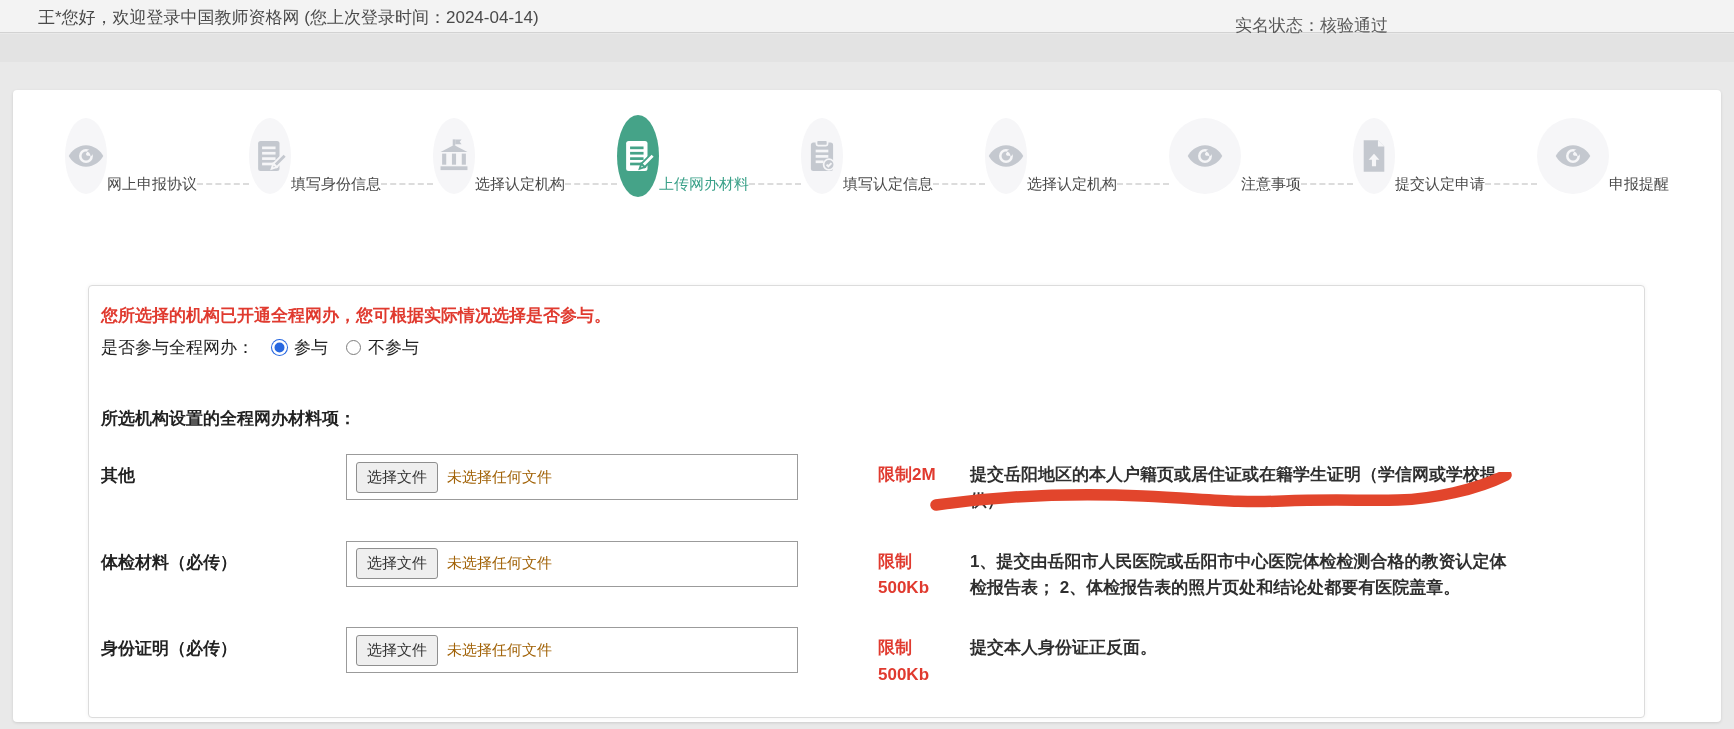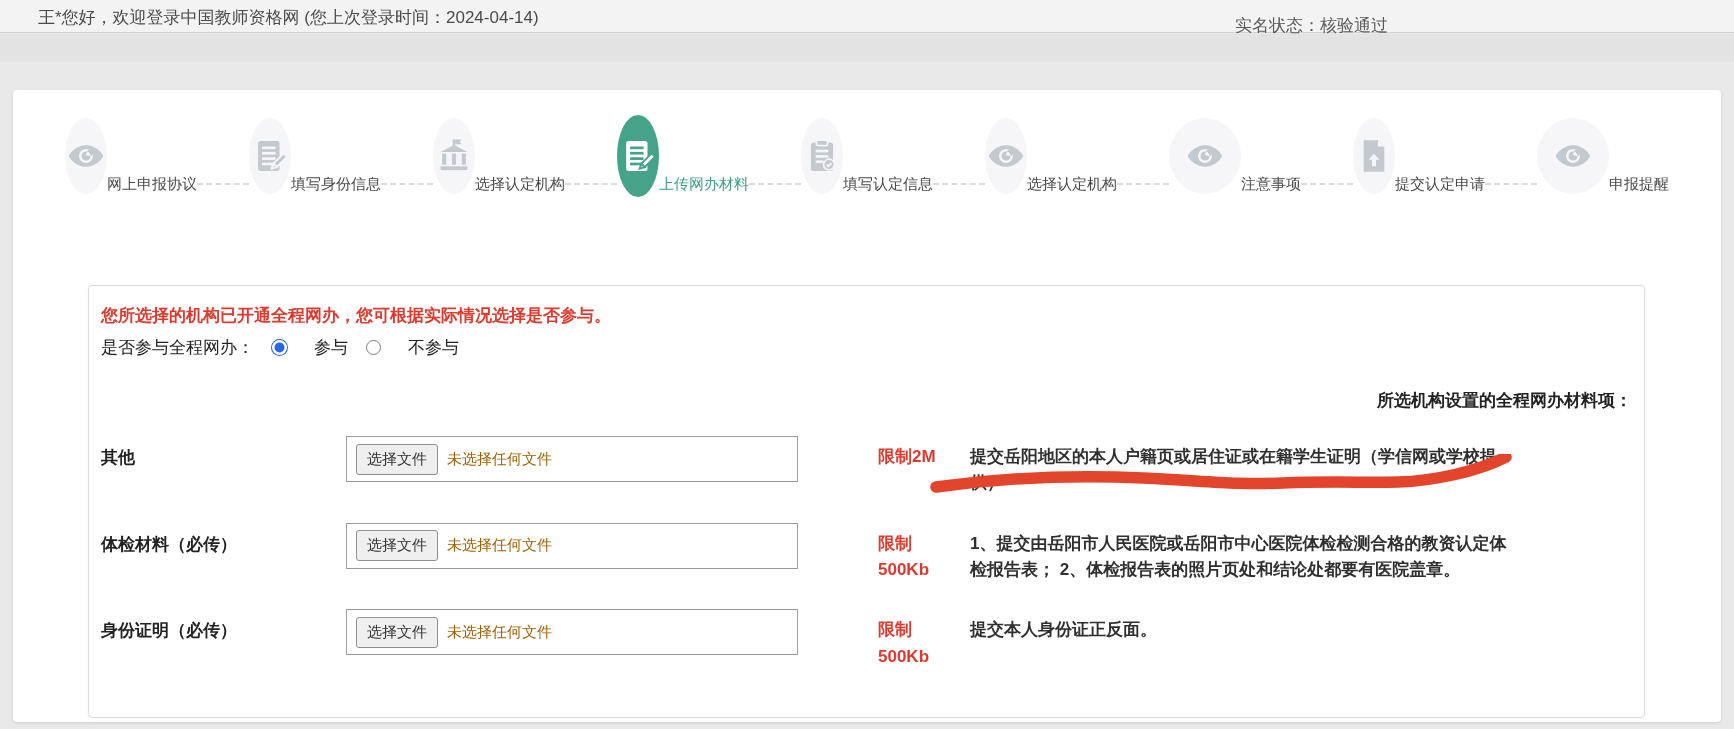--- a/index.html
+++ b/index.html
@@ -41,27 +41,27 @@
   .step .label { margin-top:53px; font-size:15px; color:#4a4a4a; white-space:nowrap; }
   .step.active .label { color:#3ba189; }
   
   .inner-box {
     position:absolute; left:75px; top:195px; width:1557px; height:433px;
     border:1px solid #dcdcdc; border-radius:4px; background:#fff;
     box-shadow:0 0 4px rgba(0,0,0,.05); padding:18px 12px;
   }
   .notice { color:#e03a2f; font-size:17px; font-weight:bold; }
   .radio-row { margin-top:9px; display:flex; align-items:center; font-size:17px; font-weight:normal; color:#222; }
-  .radio-opt { display:flex; align-items:center; margin-left:18px; cursor:pointer;gap:20px; }
+  .radio-opt { display:flex; align-items:center; margin-left:18px; cursor:pointer; }
   .radio-dot {
     width:15px; height:15px; border-radius:50%; margin-right:7px; flex:0 0 auto;
   }
   .radio-dot.on  { background:#2767e0; box-shadow:inset 0 0 0 2.5px #fff, 0 0 0 1px #2767e0; }
   .radio-dot.off { background:#fff; border:1.5px solid #7d7d7d; }
-  .materials-title { margin-top:30px; font-size:17px; font-weight:bold; color:#222;text-align:right; }
+  .materials-title { margin-top:48px; font-size:17px; font-weight:bold; color:#222; }
   
   .rows { margin-top:24px; }
   .mrow { display:flex; align-items:flex-start; margin-bottom:26px; }
   .mrow .rlabel { width:245px; flex:0 0 auto; font-size:17px; font-weight:bold; color:#222; padding-top:10px; }
   .filebox {
     width:452px; height:46px; flex:0 0 auto; border:1px solid #9b9b9b; background:#fff;
     display:flex; align-items:center; padding:0 9px; cursor:pointer;
   }
   .filebtn {
     font-size:15px; color:#333; background:#efefef; border:1px solid #8f8f8f; border-radius:3px;

